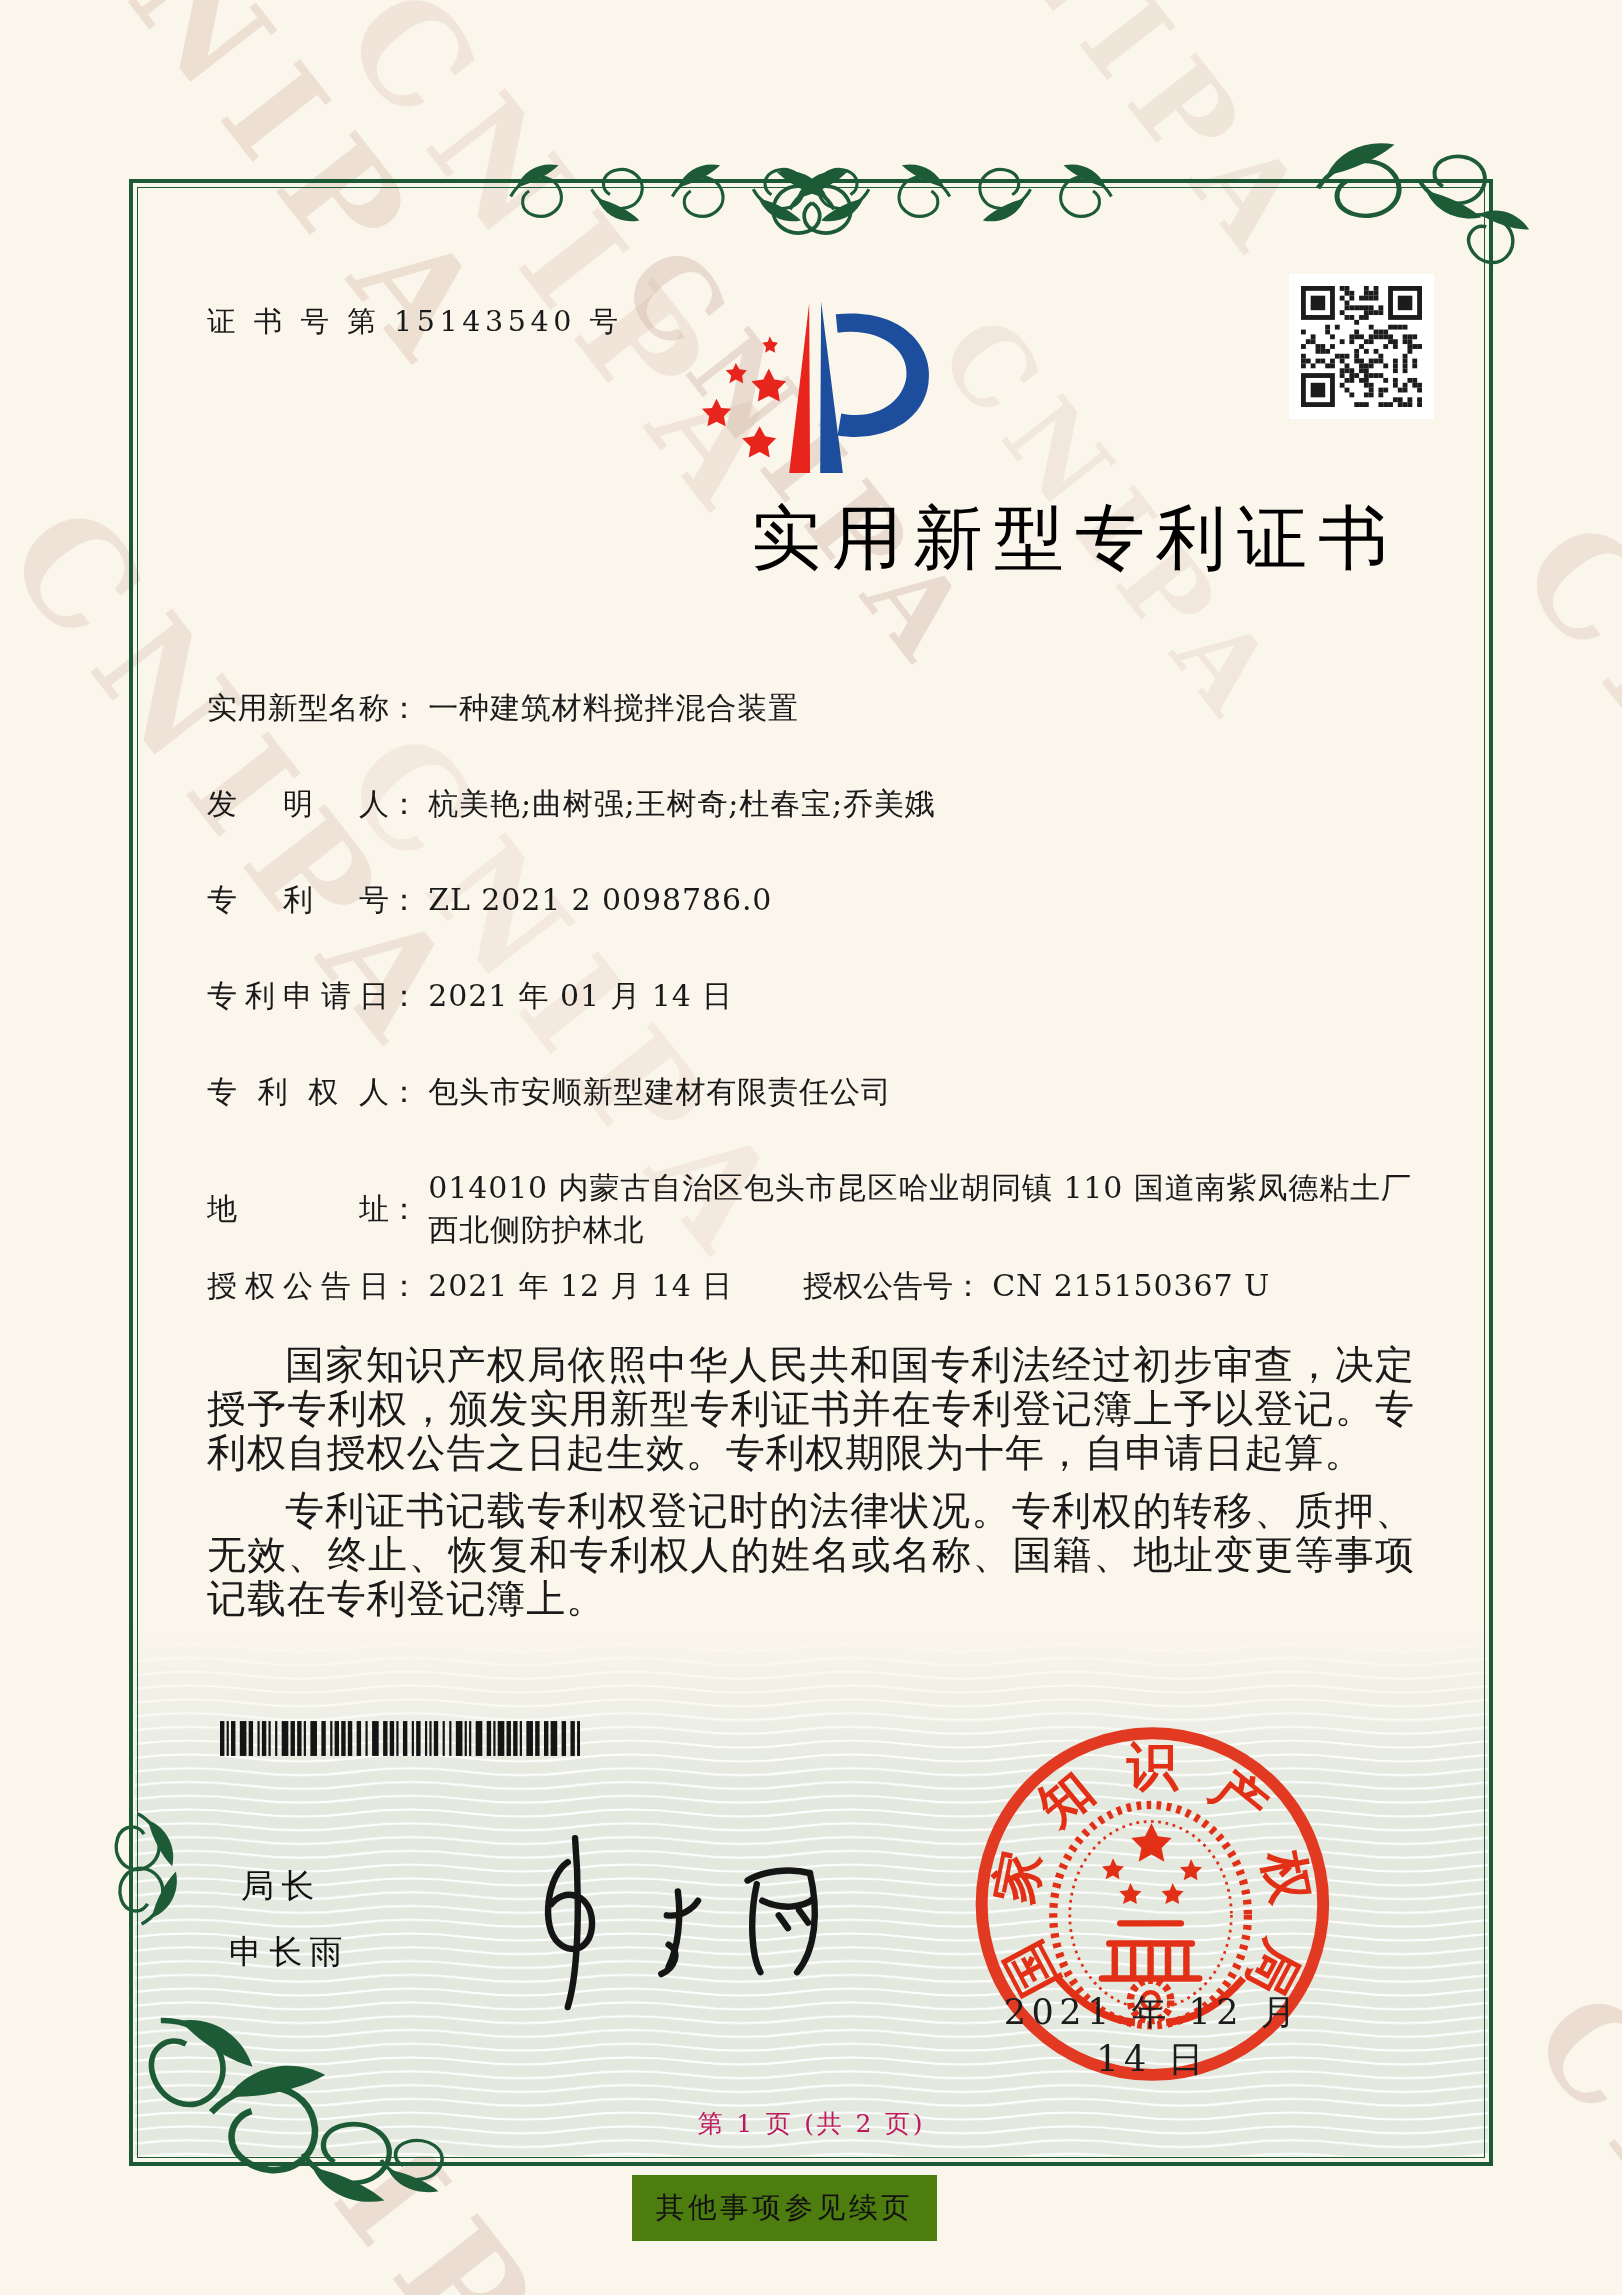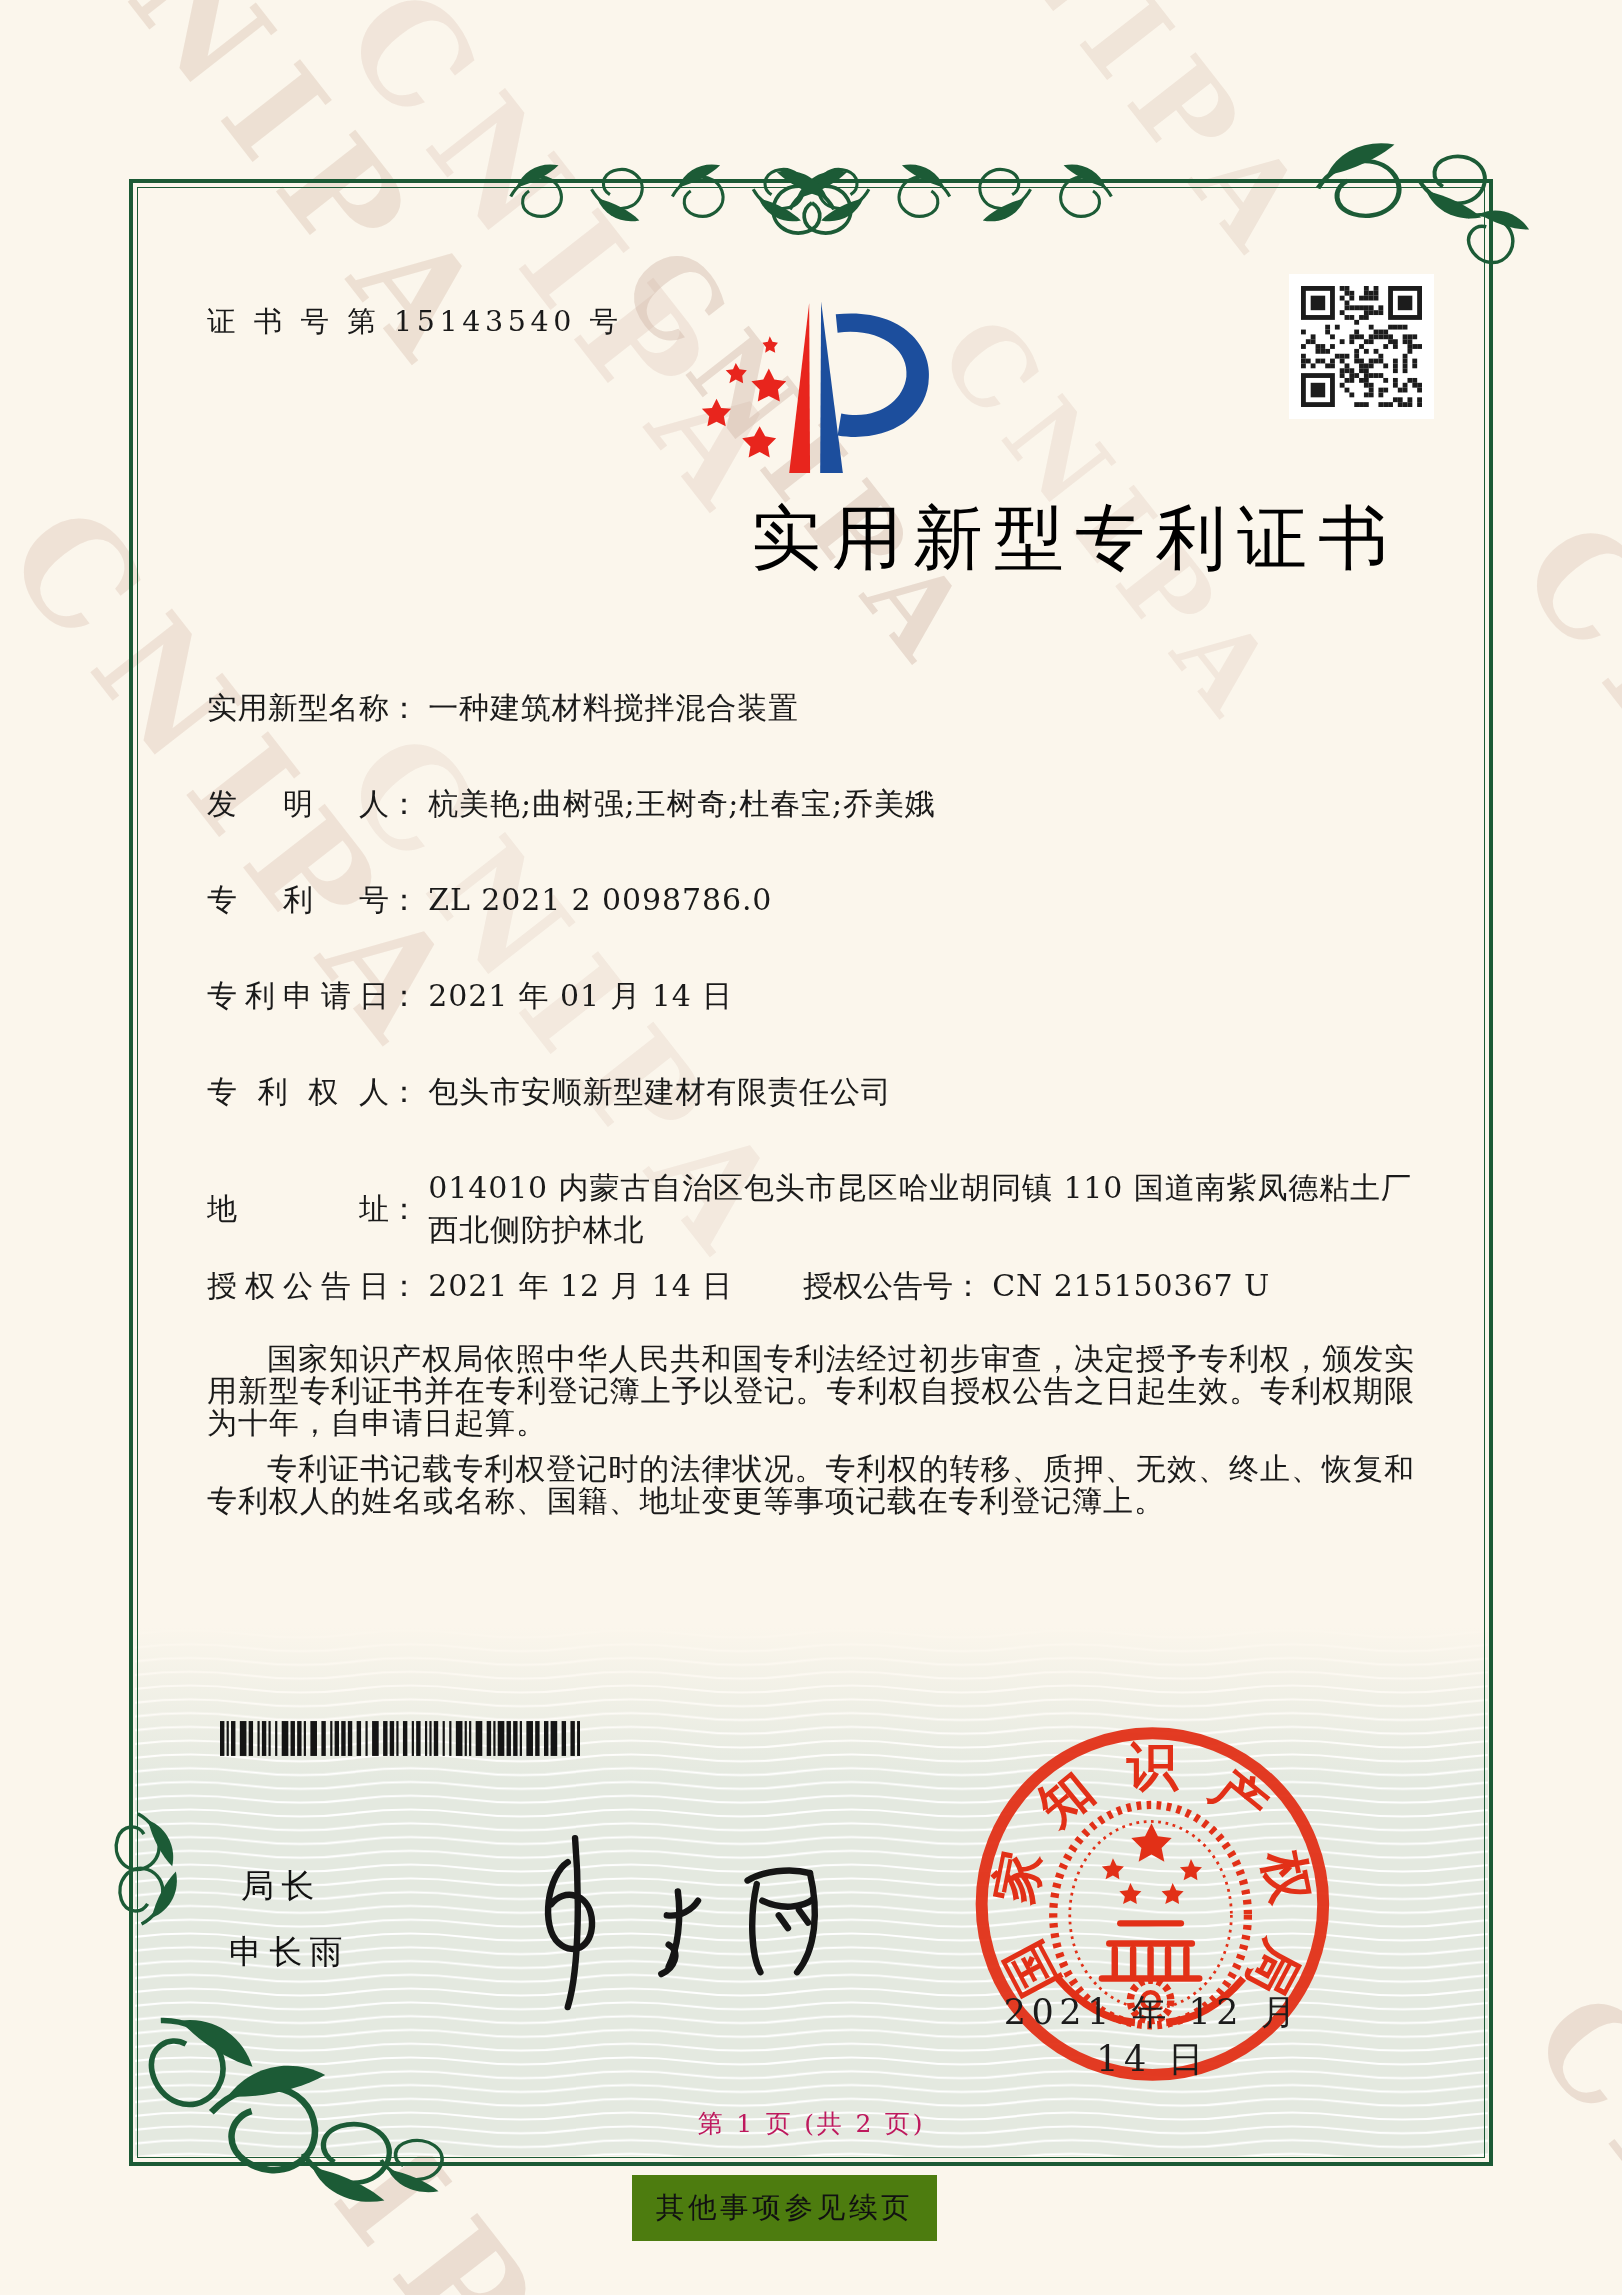--- a/index.html
+++ b/index.html
@@ -35,21 +35,21 @@
   
   .fields{position:absolute;left:207px;top:687px;width:1212px;font-size:30px;}
   .frow{position:relative;line-height:42px;margin-bottom:54px;display:flex;align-items:center;}
   .frow.address{margin-bottom:13.8px;}
   .flabel{display:inline-block;width:182px;text-align:justify;text-align-last:justify;flex:none;}
   .fcolon{flex:none;}
   .fvalue{margin-left:9.2px;letter-spacing:0.9px;}
   .frow.address .fvalue{max-width:1001px;}
   .auth2{position:absolute;left:596px;top:0;display:flex;}
   
-  .paras{position:absolute;left:207px;top:1343px;width:1208px;font-size:30px;line-height:32px;
+  .paras{position:absolute;left:207px;top:1343px;width:1208px;font-size:39px;line-height:44px;
          text-align:justify;letter-spacing:0.9px;}
   .paras p{margin:0;text-indent:2em;}
   .paras p + p{margin-top:14px;}
   
   .barcode{position:absolute;left:220px;top:1721px;}
   .signer-title{position:absolute;left:241px;top:1864px;font-size:33px;letter-spacing:7.3px;
                 font-family:"DejaVu Sans", sans-serif;color:#111;}
   .signer-name{position:absolute;left:229px;top:1930px;font-size:33px;letter-spacing:7.3px;
                font-family:"DejaVu Sans", sans-serif;color:#111;}
   .signature{position:absolute;left:487px;top:1827px;}

